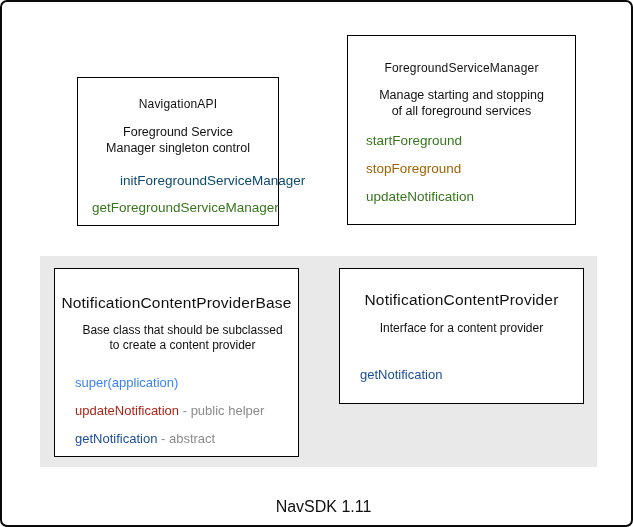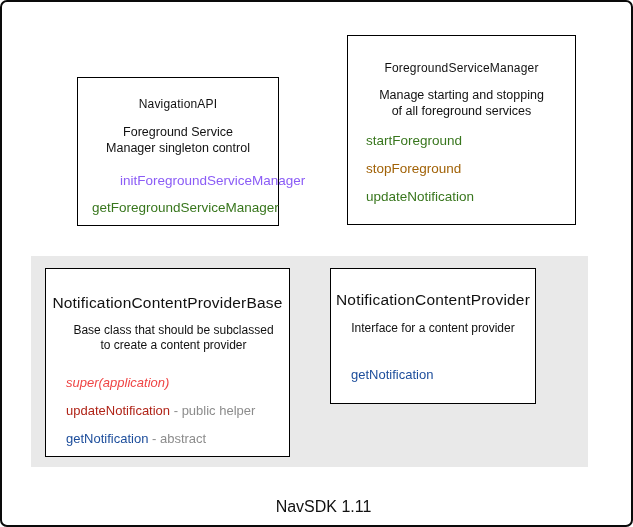--- a/index.html
+++ b/index.html
@@ -42,37 +42,37 @@
   #box-nav .method-row { margin-bottom: 12px; }
   
   #box-fsm { left: 345px; top: 33px; width: 229px; height: 190px; }
   #box-fsm .cls-title { margin-top: 25px; }
   #box-fsm .cls-desc { margin-top: 12px; }
   #box-fsm .methods { margin: 14px 0 0 18px; }
   #box-fsm .method-row { margin-bottom: 13px; }
   
   #panel {
     position: absolute;
-    left: 29px; top: 254px; width: 557px; height: 211px;
+    left: 38px; top: 254px; width: 557px; height: 211px;
     background: #e9e9e9;
   }
   #panel-label {
     position: absolute;
     right: 23px; bottom: 5px;
     font-size: 15px;
     white-space: nowrap;
   }
   
   #box-ncpb { left: 52px; top: 266px; width: 245px; height: 189px; }
   #box-ncpb .cls-title { margin-top: 25px; font-size: 15.5px; }
   #box-ncpb .cls-desc { margin-top: 11px; font-size: 12px; padding-left: 12px; }
   #box-ncpb .methods { margin: 21px 0 0 20px; font-size: 13px; }
   #box-ncpb .method-row { margin-bottom: 13px; }
   
-  #box-ncp { left: 337px; top: 266px; width: 206px; height: 136px; }
+  #box-ncp { left: 337px; top: 266px; width: 245px; height: 136px; }
   #box-ncp .cls-title { margin-top: 22px; font-size: 15.5px; }
   #box-ncp .cls-desc { margin-top: 12px; font-size: 12px; }
   #box-ncp .methods { margin: 31px 0 0 20px; font-size: 13px; }
   
   #footer {
     position: absolute;
     left: 0; right: 0; top: 496px;
     text-align: center;
     font-size: 16px;
     padding-left: 14px;
@@ -84,21 +84,21 @@
 <div class="canvas">
 
   <div class="clsbox" id="box-nav">
     <div class="cls-title">NavigationAPI</div>
     <div class="cls-desc">
       <div>Foreground Service</div>
       <div>Manager singleton control</div>
     </div>
     <div class="methods">
       <div class="method-row">
-        <span style="color: #8b5cf6; padding-left: 28px;">initForegroundServiceManager</span>
+        <span style="color: #0c4a6e; padding-left: 28px;">initForegroundServiceManager</span>
       </div>
       <div class="method-row">
         <span style="color: rgb(56, 118, 29);">getForegroundServiceManager</span>
       </div>
     </div>
   </div>
 
   <div class="clsbox" id="box-fsm">
     <div class="cls-title">ForegroundServiceManager</div>
     <div class="cls-desc">
@@ -121,21 +121,21 @@
   <div id="panel">
 
     <div class="clsbox" id="box-ncpb" style="left:14px; top:12px;">
       <div class="cls-title">NotificationContentProviderBase</div>
       <div class="cls-desc">
         <div>Base class that should be subclassed</div>
         <div>to create a content provider</div>
       </div>
       <div class="methods">
         <div class="method-row">
-          <span style="color: #ef4444; font-style: italic;">super(application)</span>
+          <span style="color: #3b82f6;">super(application)</span>
         </div>
         <div class="method-row">
           <span style="color: rgb(176, 36, 24);">updateNotification</span>
           <span style="color: rgb(140, 140, 140);">- public helper</span>
         </div>
         <div class="method-row">
           <span style="color: rgb(28, 77, 155);">getNotification</span>
           <span style="color: rgb(140, 140, 140);">- abstract</span>
         </div>
       </div>

